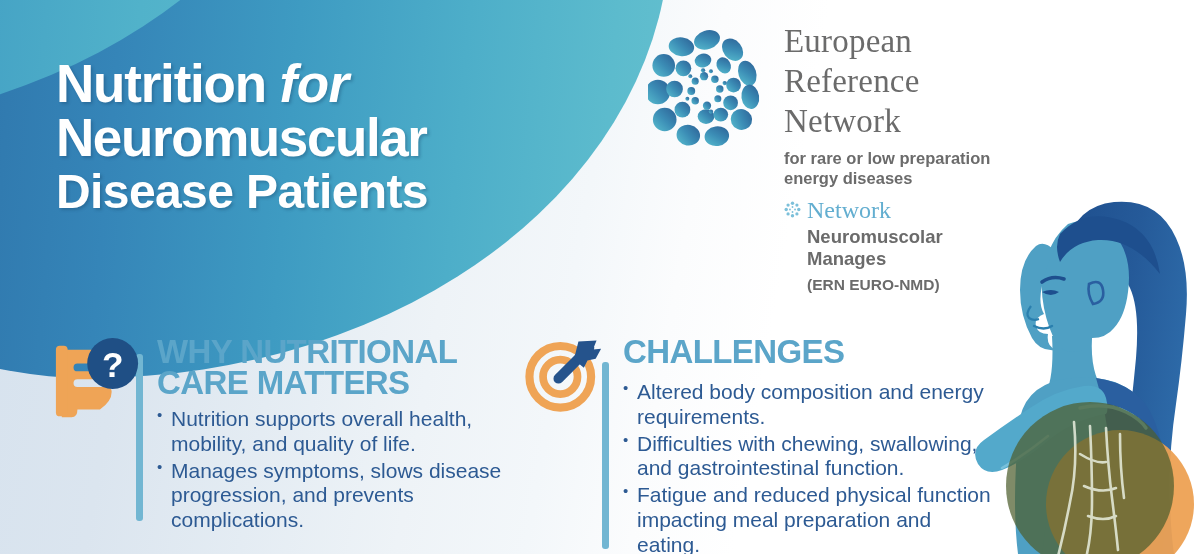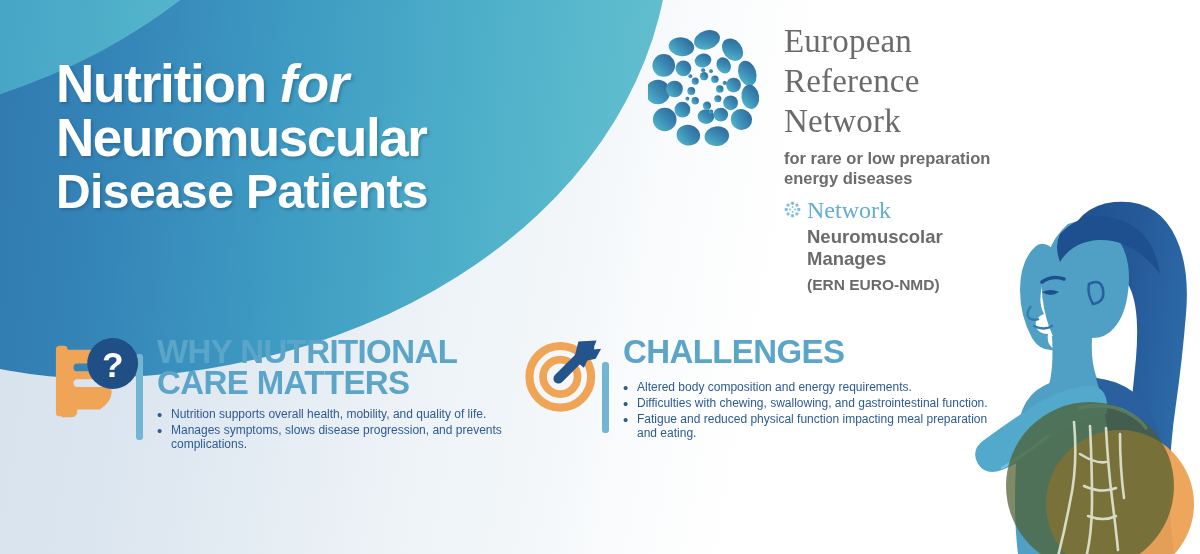--- a/index.html
+++ b/index.html
@@ -182,21 +182,21 @@
     color:#5ba5c9;
     line-height:.94;
     letter-spacing:-.6px;
     margin-bottom:9px;
   }
   .sec-chal .sec-head { margin-bottom:13px; }
   .sec-head span { display:block; }
 
   ul.pts { list-style:none; }
   ul.pts li {
-    font-size:12px;
+    font-size:21px;
     color:#2d5a93;
     line-height:1.18;
     margin-bottom:2px;
     padding-left:14px;
     position:relative;
   }
   ul.pts li::before {
     content:"\2022";
     position:absolute;
     left:0; top:-1px;

